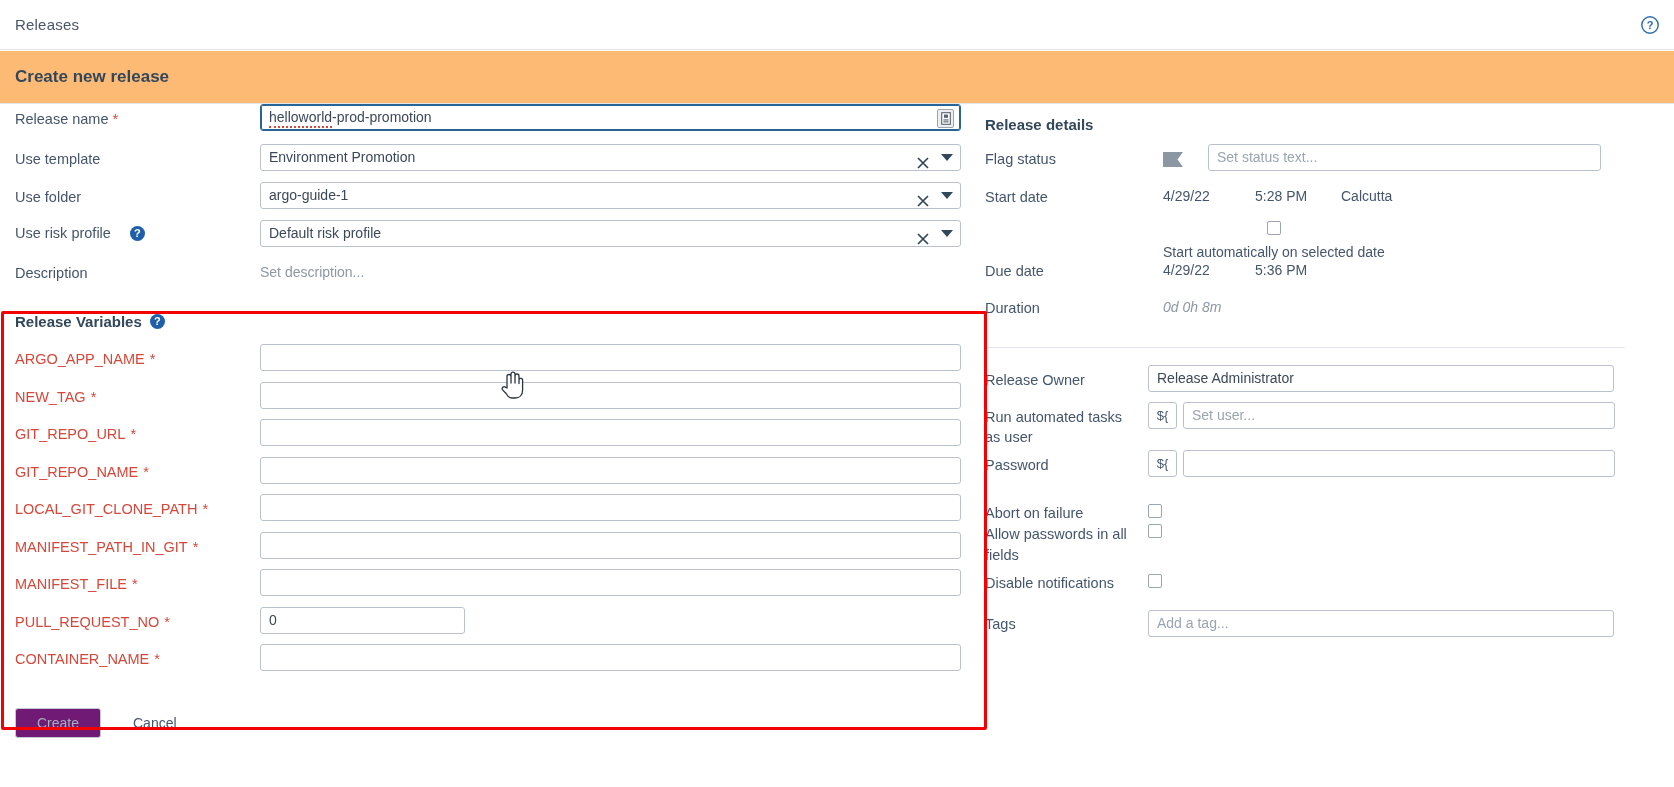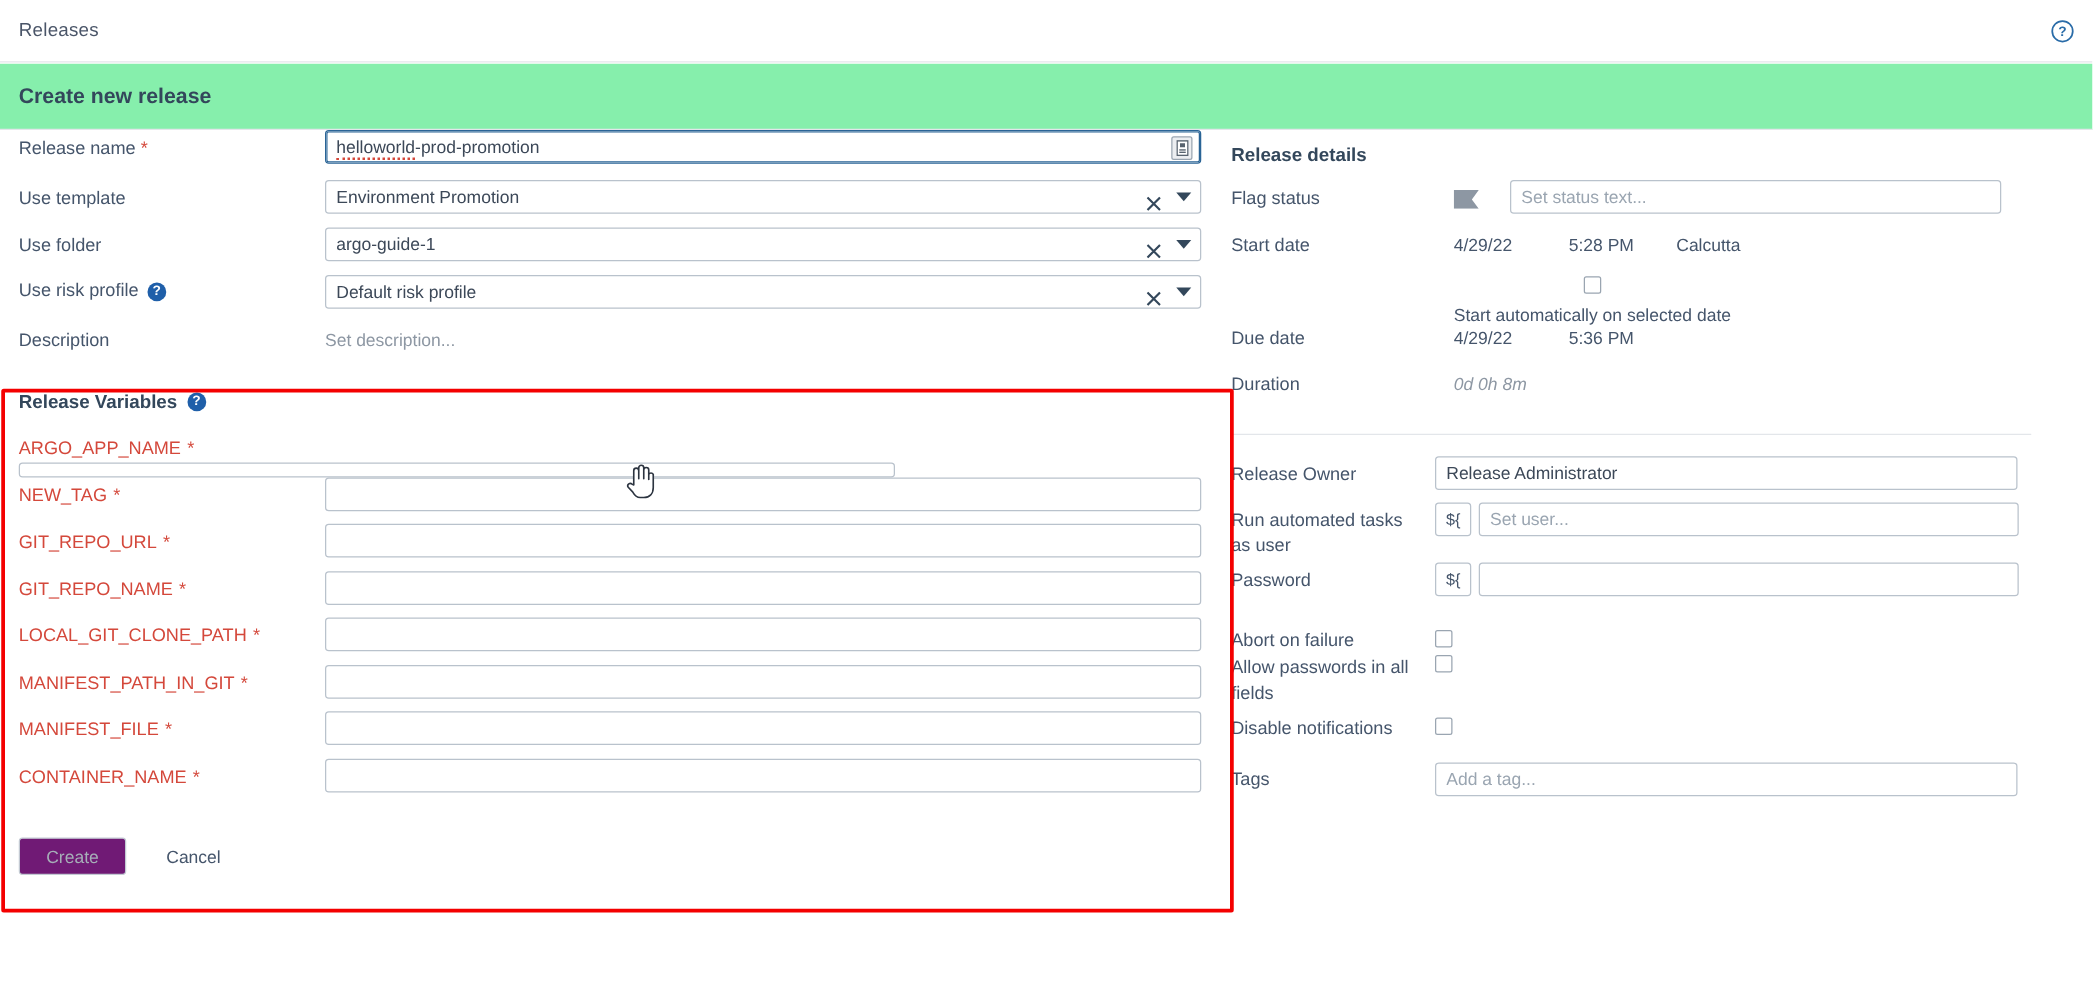--- a/index.html
+++ b/index.html
@@ -23,21 +23,21 @@
     margin-left: 15px; font-size: 15px; color: #4a5568; letter-spacing: .2px;
   }
   .help-icon-btn {
     position: absolute; right: 14px; top: 15px;
     width: 20px; height: 20px; cursor: pointer;
   }
 
   
   .pagehead {
     position: absolute; left: 0; top: 51px; width: 1674px; height: 53px;
-    background: #86efac; border-bottom: 1px solid #e3e6ea;
+    background: #fdba74; border-bottom: 1px solid #e3e6ea;
     display: flex; align-items: center;
   }
   .pagehead h1 {
     margin: 0 0 0 15px; font-size: 17px; font-weight: bold; color: #33475b;
   }
 
   
   .left-col { position: absolute; left: 0; top: 104px; width: 985px; }
   .right-col { position: absolute; left: 985px; top: 104px; width: 689px; }
 
@@ -188,21 +188,21 @@
             <svg width="12" height="12" viewBox="0 0 12 12">
               <path d="M1 1 L11 11 M11 1 L1 11" stroke="#33475b" stroke-width="1.7" fill="none"></path>
             </svg>
           </span>
           <span class="caret"></span>
         </span>
       </div>
     </div>
 
     <div class="row" style="height:38px;padding-left:15px;">
-      <div class="lbl" style="width:245px;display:flex;align-items:center;gap:7px;padding-top:4px;">
+      <div class="lbl" style="width:245px;display:flex;align-items:center;gap:19px;padding-top:4px;">
         <span>Use risk profile</span>
         <span class="qmark">?</span>
       </div>
       <div class="inp" style="width:701px;">
         <span class="val">Default risk profile</span>
         <span class="select-icons">
           <span class="x-icon">
             <svg width="12" height="12" viewBox="0 0 12 12">
               <path d="M1 1 L11 11 M11 1 L1 11" stroke="#33475b" stroke-width="1.7" fill="none"></path>
             </svg>
@@ -219,21 +219,21 @@
 
     <div style="padding-left:15px;padding-top:14px;">
       <div class="vars-title">
         <span>Release Variables</span>
         <span class="qmark">?</span>
       </div>
 
       <div style="margin-top:14px;">
 
         <div id="vars-rows">
-            <div class="row" style="height: 37.5px; flex-direction: column;">
+            <div class="row" style="height: 37.5px;">
               <div class="lbl" style="width: 245px; color: rgb(212, 72, 59);"><span>ARGO_APP_NAME</span><span style="margin-left: 5px;">*</span></div>
               <div class="inp" style="width: 701px;">
                 <span class="val"></span>
               </div>
             </div>
             <div class="row" style="height: 37.5px;">
               <div class="lbl" style="width: 245px; color: rgb(212, 72, 59);"><span>NEW_TAG</span><span style="margin-left: 5px;">*</span></div>
               <div class="inp" style="width: 701px;">
                 <span class="val"></span>
               </div>
@@ -259,20 +259,26 @@
             <div class="row" style="height: 37.5px;">
               <div class="lbl" style="width: 245px; color: rgb(212, 72, 59);"><span>MANIFEST_PATH_IN_GIT</span><span style="margin-left: 5px;">*</span></div>
               <div class="inp" style="width: 701px;">
                 <span class="val"></span>
               </div>
             </div>
             <div class="row" style="height: 37.5px;">
               <div class="lbl" style="width: 245px; color: rgb(212, 72, 59);"><span>MANIFEST_FILE</span><span style="margin-left: 5px;">*</span></div>
               <div class="inp" style="width: 701px;">
                 <span class="val"></span>
+              </div>
+            </div>
+            <div class="row" style="height: 37.5px;">
+              <div class="lbl" style="width: 245px; color: rgb(212, 72, 59);"><span>PULL_REQUEST_NO</span><span style="margin-left: 5px;">*</span></div>
+              <div class="inp" style="width: 205px;">
+                <span class="val">0</span>
               </div>
             </div>
             <div class="row" style="height: 37.5px;">
               <div class="lbl" style="width: 245px; color: rgb(212, 72, 59);"><span>CONTAINER_NAME</span><span style="margin-left: 5px;">*</span></div>
               <div class="inp" style="width: 701px;">
                 <span class="val"></span>
               </div>
             </div>
           </div>
       </div>

